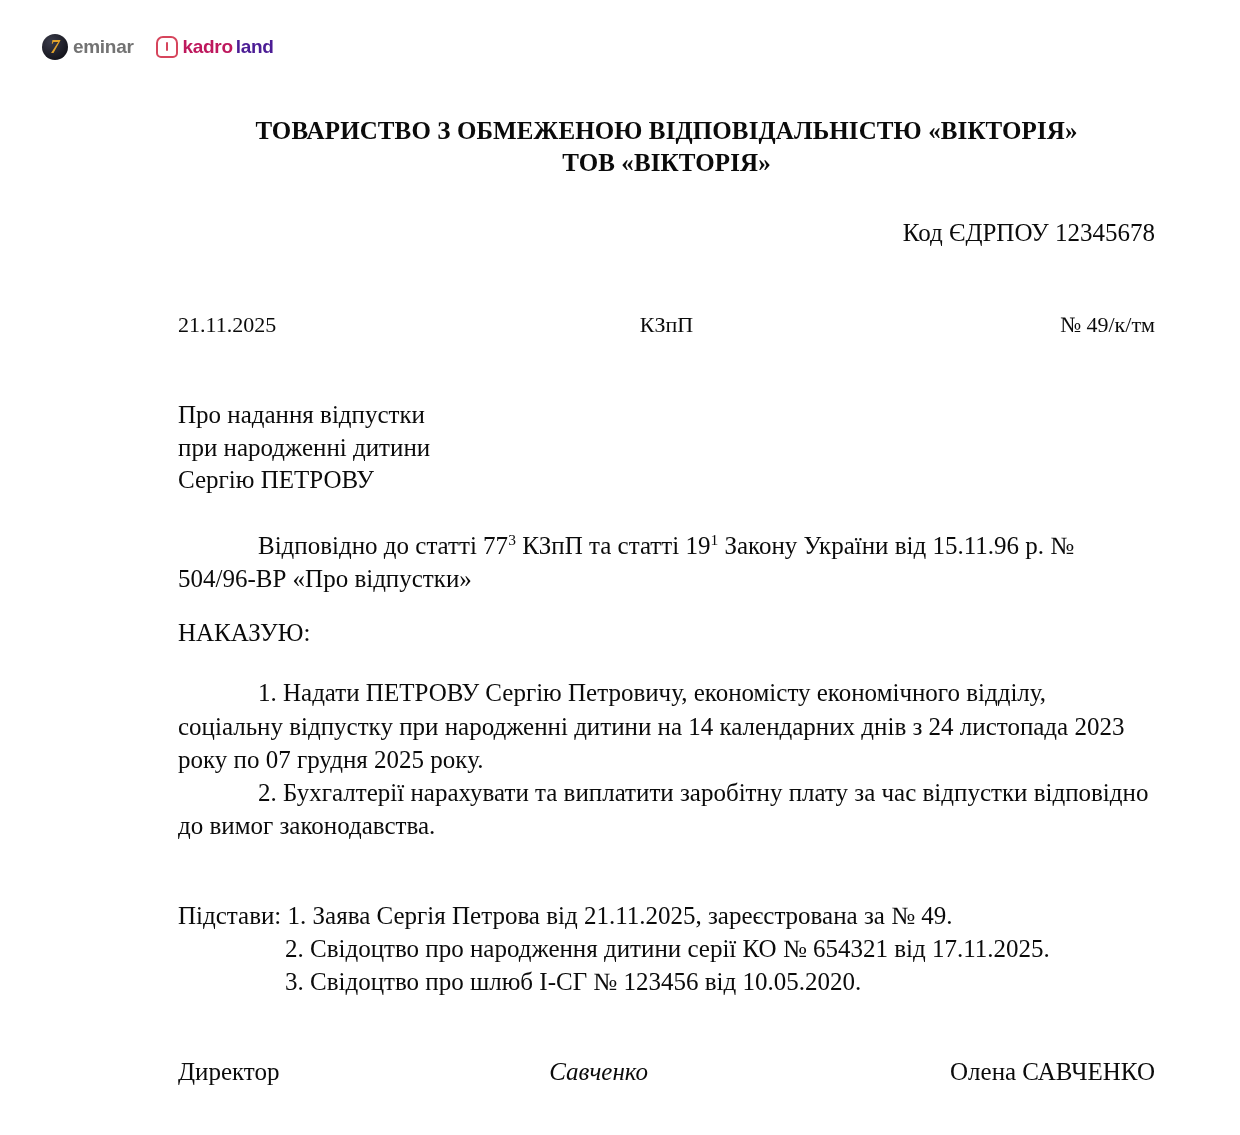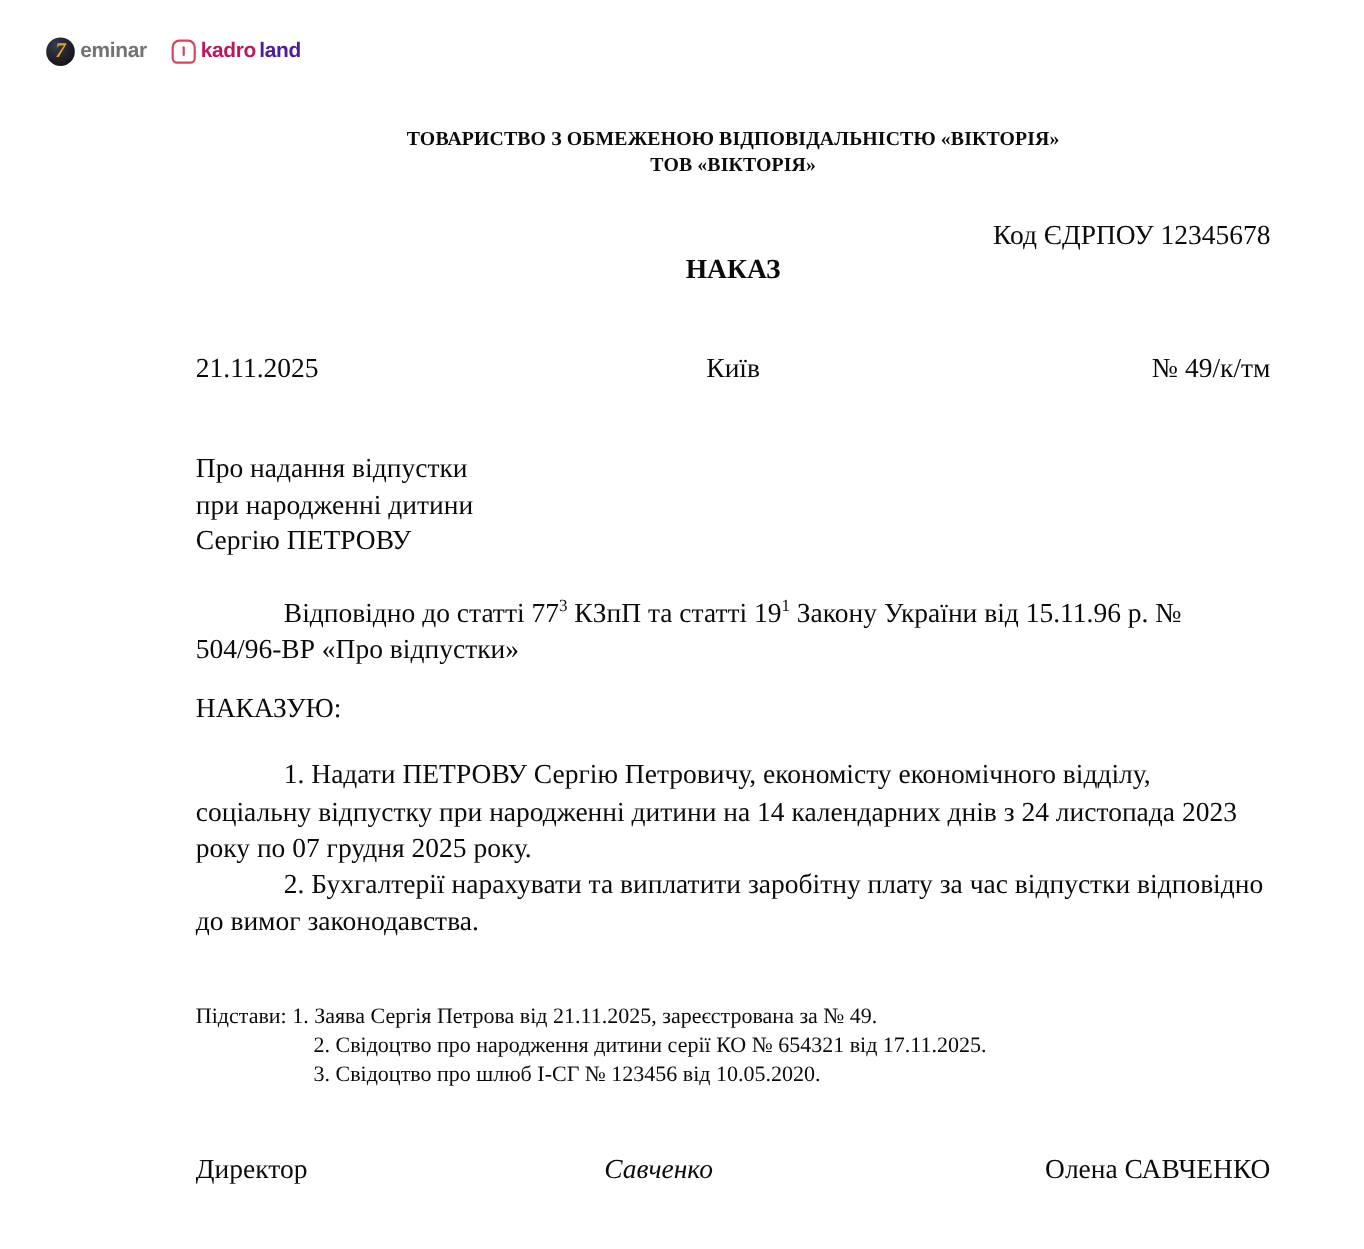--- a/index.html
+++ b/index.html
@@ -84,40 +84,40 @@
   .doc {
     position: absolute;
     left: 178px;
     top: 0;
     width: 977px;
   }
 
   .org-title {
     text-align: center;
     font-weight: bold;
-    font-size: 18px;
+    font-size: 25px;
     line-height: 1.28;
     letter-spacing: 0.1px;
   }
   .org-title .line2 { display: block; }
   .edrpou {
     text-align: right;
     font-size: 25px;
     white-space: nowrap;
   }
   .order-word {
     text-align: center;
     font-weight: bold;
     font-size: 25px;
   }
 
   .date-row {
     display: flex;
     align-items: flex-end;
-    font-size: 25px;
+    font-size: 22px;
   }
   .date-row .cell-left   { flex: 0 0 33.3%; text-align: left; }
   .date-row .cell-center { flex: 0 0 33.4%; text-align: center; }
   .date-row .cell-right  { flex: 0 0 33.3%; text-align: right; }
 
   .subject {
     font-weight: normal;
     font-size: 25px;
     line-height: 1.30;
   }
@@ -130,21 +130,21 @@
   }
   .para.indent { text-indent: 80px; }
 
   sup {
     font-size: 0.62em;
     vertical-align: super;
     line-height: 0;
   }
 
   .grounds {
-    font-size: 20px;
+    font-size: 25px;
     line-height: 1.33;
   }
   .grounds .g-first { white-space: nowrap; }
   .grounds .g-rest {
     padding-left: 107px;
   }
 
   .sign-row {
     display: flex;
     align-items: baseline;
@@ -179,27 +179,26 @@
     <span>ТОВАРИСТВО З ОБМЕЖЕНОЮ ВІДПОВІДАЛЬНІСТЮ «ВІКТОРІЯ»</span>
     <span class="line2">ТОВ «ВІКТОРІЯ»</span>
   </div>
 
   <div style="height:40px"></div>
 
   <div class="edrpou">Код ЄДРПОУ 12345678</div>
 
   <div style="height:3px"></div>
 
-  <div class="order-word">НАКАЗ</div>
 
   <div style="height:62px"></div>
 
   <div class="date-row">
     <span class="cell-left">21.11.2025</span>
-    <span class="cell-center">Київ</span>
+    <span class="cell-center">КЗпП</span>
     <span class="cell-right">№ 49/к/тм</span>
   </div>
 
   <div style="height:61px"></div>
 
   <div class="subject">
     <span>Про надання відпустки</span>
     <span>при народженні дитини</span>
     <span>Сергію ПЕТРОВУ</span>
   </div>

